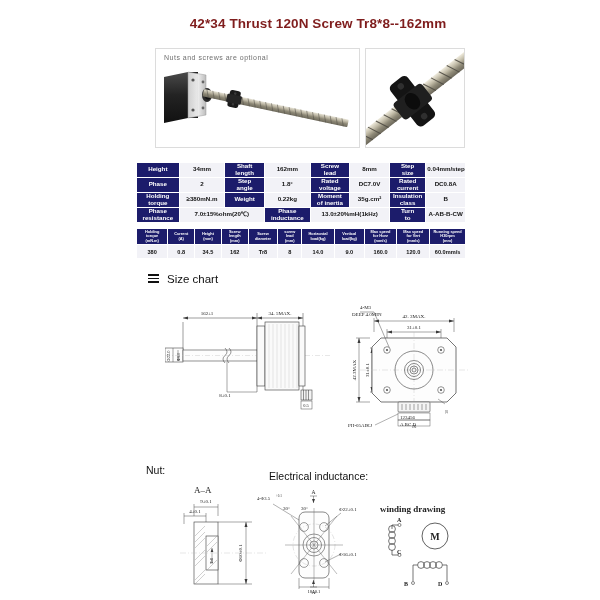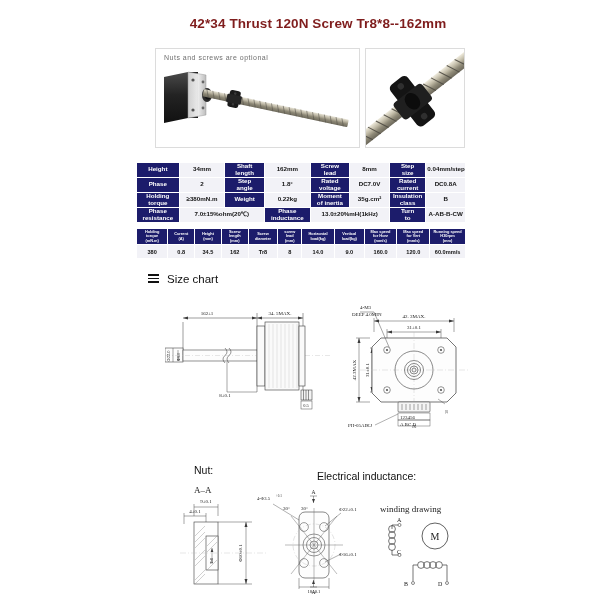--- a/index.html
+++ b/index.html
@@ -65,21 +65,21 @@
     position:absolute;left:148px;top:272px;display:flex;align-items:flex-end;gap:8px;
   }
   .burger{display:inline-block;width:11px;}
   .burger i{display:block;height:1.4px;background:#111;margin:2.2px 0;border-radius:0;}
   .sizechart .lbl{font-size:11.5px;color:#111;font-weight:normal;}
 
   
   .dwg{position:absolute;}
   .dwg svg{display:block;}
 
-  .sec-label{position:absolute;font-size:10.5px;color:#111;margin-left:48px;}
+  .sec-label{position:absolute;font-size:10.5px;color:#111;}
 
   
   svg text{font-family:"Liberation Serif", serif;fill:#222;}
 </style>
 </head>
 <body>
 
 <div class="page">
 
   <div class="title">42*34 Thrust 120N Screw Tr8*8--162mm</div>
@@ -565,21 +565,21 @@
       <text x="2" y="12" font-size="4.6">4-Φ3.5</text>
       <text x="21" y="9" font-size="3.2">+0.1</text>
       <text x="28" y="22" font-size="5">30°</text>
       <text x="46" y="22" font-size="5">30°</text>
       <text x="84" y="23" font-size="5">Φ22±0.1</text>
       <text x="84" y="68" font-size="5">Φ16±0.1</text>
       <text x="59" y="105" font-size="4.6" text-anchor="middle">18±0.1</text>
     </svg>
   </div>
 
-  <div class="dwg" style="left:372px;top:503px;">
+  <div class="dwg" style="left:372px;top:503px;font-weight:bold;">
     <svg width="108" height="88" viewBox="0 0 108 88">
       <text x="8" y="9" font-size="9" font-family="Liberation Serif, serif">winding drawing</text>
 
       <g stroke="#3a3a3a" fill="none" stroke-width="0.7">
         <line x1="20" y1="22" x2="20" y2="26"></line>
         <circle cx="20" cy="26" r="3.4"></circle>
           <circle cx="20" cy="32" r="3.4"></circle>
         <circle cx="20" cy="38" r="3.4"></circle>
           <circle cx="20" cy="44" r="3.4"></circle>
         <line x1="20" y1="47" x2="20" y2="52"></line>

